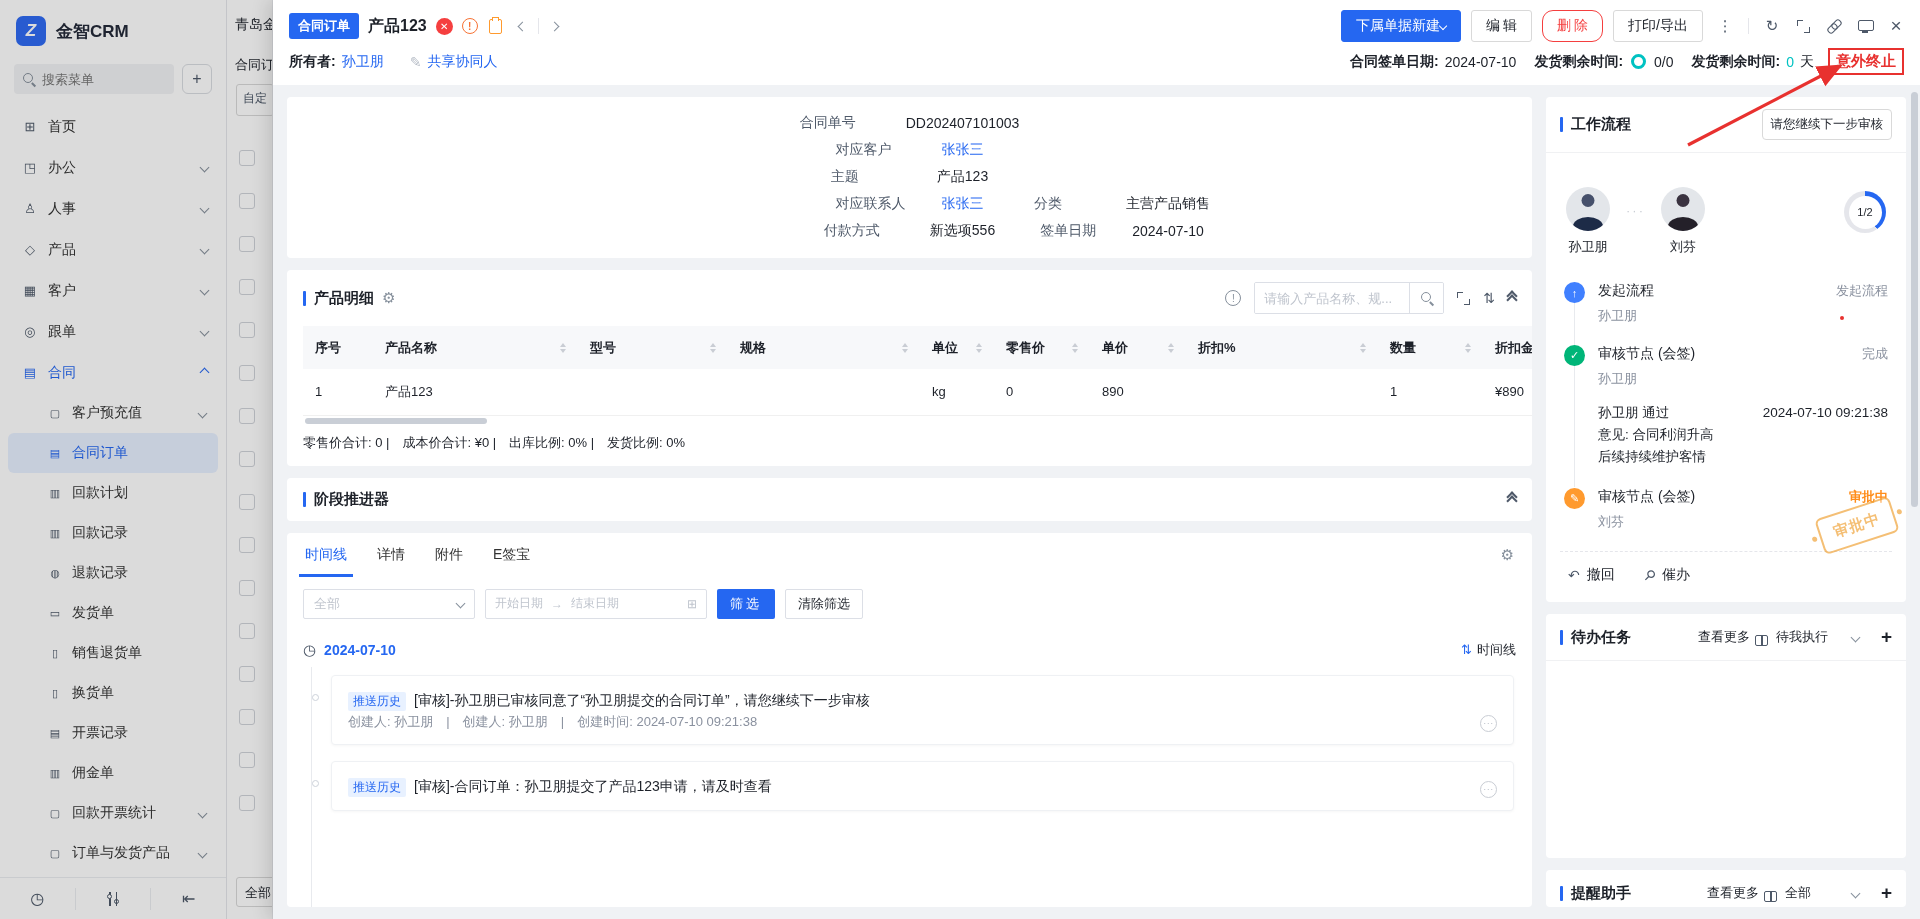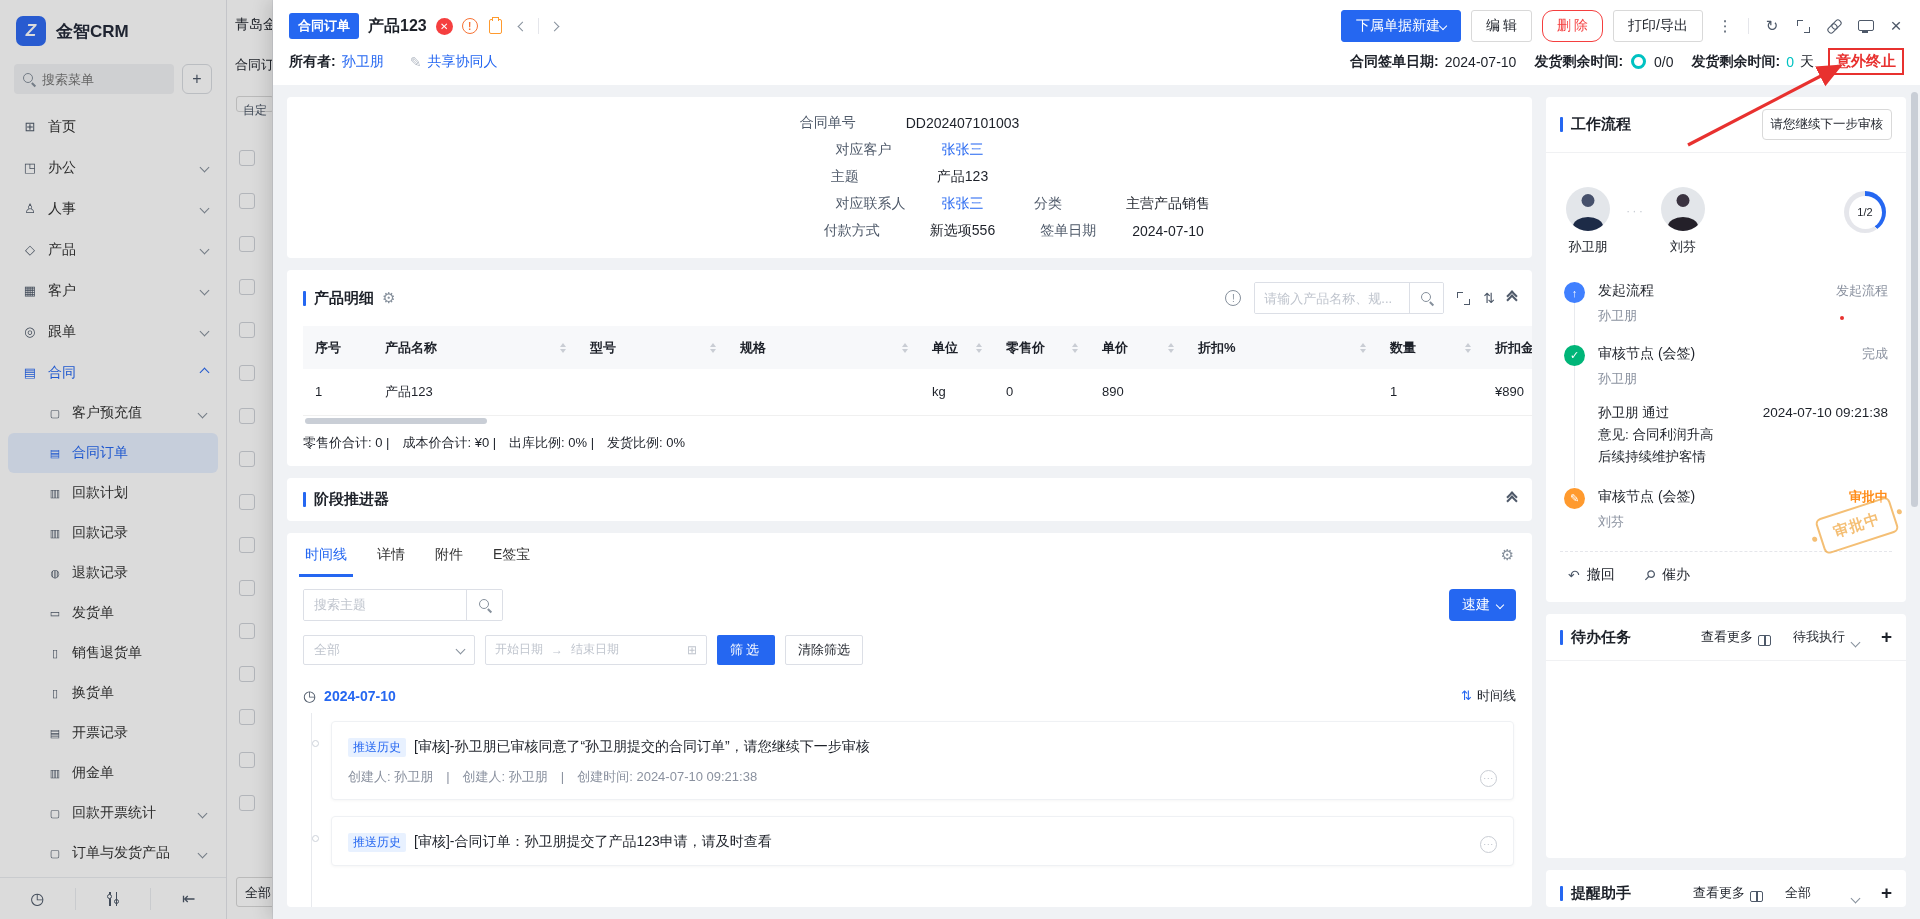--- a/index.html
+++ b/index.html
@@ -34,21 +34,21 @@
 .sf+.sf{border-left:1px solid #ebedf0;}
 .sliders{position:relative;width:14px;height:14px;}
 .sliders::before,.sliders::after{content:'';position:absolute;top:0;bottom:0;width:1.5px;background:#4e5969;}
 .sliders::before{left:3px;}.sliders::after{right:3px;}
 .sliders i{position:absolute;width:5px;height:5px;border:1.5px solid #4e5969;border-radius:50%;background:#fff;}
 .sliders i.a{left:1px;top:2px;}.sliders i.b{right:1px;bottom:2px;}
 
 .bg-strip{position:absolute;left:226px;top:0;width:46px;height:100%;background:#fff;border-left:1px solid #e5e6eb;overflow:hidden;}
 .bg-co{position:absolute;top:16px;left:8px;font-size:14px;color:#1d2129;white-space:nowrap;}
 .bg-tab{position:absolute;top:56px;left:8px;font-size:13px;color:#1d2129;white-space:nowrap;}
-.bg-custom{position:absolute;top:96px;left:9px;height:16px;border:1px solid #d9d9d9;border-radius:3px;font-size:12px;color:#4e5969;padding:5px 6px;white-space:nowrap;background:#fff;}
+.bg-custom{position:absolute;top:84px;left:9px;height:32px;border:1px solid #d9d9d9;border-radius:3px;font-size:12px;color:#4e5969;padding:5px 6px;white-space:nowrap;background:#fff;}
 .bg-cb{position:absolute;left:12px;width:16px;height:16px;border:1px solid #d0d3d9;border-radius:3px;background:#fff;}
 .bg-all{position:absolute;left:9px;bottom:12px;height:30px;border:1px solid #d9d9d9;border-radius:3px;font-size:13px;color:#1d2129;background:#fff;padding:6px 8px;white-space:nowrap;}
 .mask{position:absolute;left:0;top:0;width:273px;height:100%;background:rgba(0,0,0,.14);z-index:5;}
 
 .drawer{position:absolute;left:273px;right:0;top:0;bottom:0;background:#f0f2f5;z-index:6;box-shadow:-6px 0 16px rgba(0,0,0,.12);display:flex;flex-direction:column;}
 .d-head{background:#fff;padding:9px 16px 10px;}
 .h1{display:flex;align-items:center;gap:9px;height:34px;}
 .badge{background:#2567f1;color:#fff;font-size:13px;padding:4px 9px;border-radius:3px;font-weight:bold;}
 .title{font-size:16px;font-weight:bold;color:#1d2129;}
 .cclose{width:17px;height:17px;border-radius:50%;background:#f53f3f;color:#fff;font-size:10px;display:flex;align-items:center;justify-content:center;cursor:pointer;}
@@ -146,21 +146,21 @@
 .tl::before{content:'';position:absolute;left:24px;top:36px;bottom:0;width:1px;background:#e8eaee;}
 .tl-head{display:flex;align-items:center;gap:8px;position:relative;}
 .tl-clock{font-size:15px;color:#4e5969;background:#fff;position:relative;z-index:1;}
 .tl-date{color:#2567f1;font-weight:bold;font-size:14px;}
 .tl-sort{margin-left:auto;display:flex;gap:5px;align-items:center;font-size:13px;color:#1d2129;cursor:pointer;}
 .tl-sort .si{color:#2567f1;font-size:13px;}
 .tcard{position:relative;margin:16px 2px 0 28px;border:1px solid #eff1f4;border-radius:4px;padding:15px 16px 13px;background:#fff;box-shadow:0 1px 3px rgba(0,0,0,.04);}
 .node{position:absolute;left:-20px;top:18px;width:7px;height:7px;border:1.5px solid #cdd2da;border-radius:50%;background:#fff;}
 .ttag{display:inline-block;background:#e8f1ff;color:#2567f1;font-size:12px;padding:1px 5px;border-radius:2px;margin-right:8px;}
 .ttext{font-size:14px;color:#1d2129;}
-.tmeta{margin-top:11px;font-size:13px;color:#8a919f;}
+.tmeta{margin-top:2px;font-size:13px;color:#8a919f;}
 .cmt{position:absolute;right:16px;bottom:12px;width:17px;height:17px;border:1.4px solid #c9cdd4;border-radius:50%;color:#b6bcc6;font-size:9px;display:flex;align-items:center;justify-content:center;letter-spacing:.5px;}
 
 .wf{position:relative;padding-bottom:6px;}
 .wf-h{display:flex;align-items:center;gap:8px;padding:12px 14px;border-bottom:1px solid #f0f1f3;}
 .wf-btn{margin-left:auto;border:1px solid #d9d9d9;border-radius:4px;font-size:12.5px;color:#1d2129;padding:6px 8px;background:#fff;cursor:pointer;white-space:nowrap;}
 .wf-body{padding:10px 18px 0;}
 .av-row{display:flex;align-items:flex-start;gap:16px;margin:24px 2px 0;}
 .av{display:flex;flex-direction:column;align-items:center;gap:7px;font-size:13px;color:#1d2129;}
 .avatar{width:44px;height:44px;border-radius:50%;background:#e3e6ea;position:relative;overflow:hidden;}
 .avatar::before{content:'';position:absolute;top:7px;left:50%;transform:translateX(-50%);width:13px;height:13px;border-radius:50%;background:#46506b;}
@@ -190,21 +190,21 @@
 .wf-stamp::before{left:-10px;}.wf-stamp::after{right:-10px;}
 .wf-actions{border-top:1px dashed #e5e6eb;margin:0 14px;padding:14px 8px 12px;display:flex;gap:30px;font-size:14px;color:#1d2129;}
 .wf-actions .act{display:flex;align-items:center;gap:7px;cursor:pointer;}
 .wf-actions .aic{color:#4e5969;font-size:14px;}
 .pin{display:inline-block;transform:rotate(45deg);}
 
 .panel-h{display:flex;align-items:center;gap:8px;padding:12px 14px;border-bottom:1px solid #f0f1f3;}
 .panel-h .more{margin-left:auto;font-size:13px;color:#1d2129;display:flex;align-items:flex-end;gap:5px;cursor:pointer;}
 .panes{position:relative;width:13px;height:11px;border:1.3px solid #4e5969;border-radius:2px;}
 .panes::after{content:'';position:absolute;left:50%;top:0;bottom:0;width:1.3px;background:#4e5969;}
-.panel-h .hsel{font-size:13px;color:#1d2129;display:flex;gap:7px;align-items:flex-end;margin-left:14px;cursor:pointer;}
+.panel-h .hsel{font-size:13px;color:#1d2129;display:flex;gap:24px;align-items:center;cursor:pointer;}
 .panel-h .plus{font-size:19px;color:#1d2129;margin-left:14px;cursor:pointer;font-weight:bold;}
 .todo{height:244px;flex:0 0 244px;display:flex;flex-direction:column;}
 .todo-body{flex:1;display:flex;flex-direction:column;align-items:center;justify-content:center;gap:10px;color:#c9cdd4;font-size:13px;}
 .inbox{width:56px;height:40px;border:1px solid #e7e9ee;border-radius:5px;position:relative;background:#fafbfc;}
 .inbox::after{content:'';position:absolute;left:11px;right:11px;bottom:7px;height:11px;border:1px solid #e7e9ee;border-top:none;border-radius:0 0 4px 4px;background:#fff;}
 .reminder{flex:1;min-height:0;display:flex;flex-direction:column;}
 
 .vscroll{position:absolute;right:2px;top:90px;bottom:8px;width:8px;}
 .vthumb{position:absolute;top:2px;right:0;width:7px;height:415px;background:#c9ced6;border-radius:4px;}
 .anno{position:absolute;left:1668px;top:52px;width:200px;height:105px;z-index:9;pointer-events:none;}
@@ -601,32 +601,20 @@
           </div>
         </div>
 
         <div class="card tabs-card">
           <div class="tabs">
             <span class="tab active">时间线</span>
             <span class="tab">详情</span>
             <span class="tab">附件</span>
             <span class="tab">E签宝</span>
             <span class="gear">⚙</span>
-          </div>
-          <div class="trow1">
-            <span class="tsearch">
-              <input placeholder="搜索主题" style="">
-              <span class="sbtn">
-                  <span class="mag"></span>
-                </span>
-            </span>
-            <span class="quick">
-                <span>速建</span>
-                <span class="chev wh"></span>
-              </span>
           </div>
           <div class="trow2">
             <span class="fsel">
                 <span>全部</span>
                 <span class="chev"></span>
               </span>
             <span class="fdate">
               <span>开始日期</span>
               <span>→</span>
               <span>结束日期</span>

